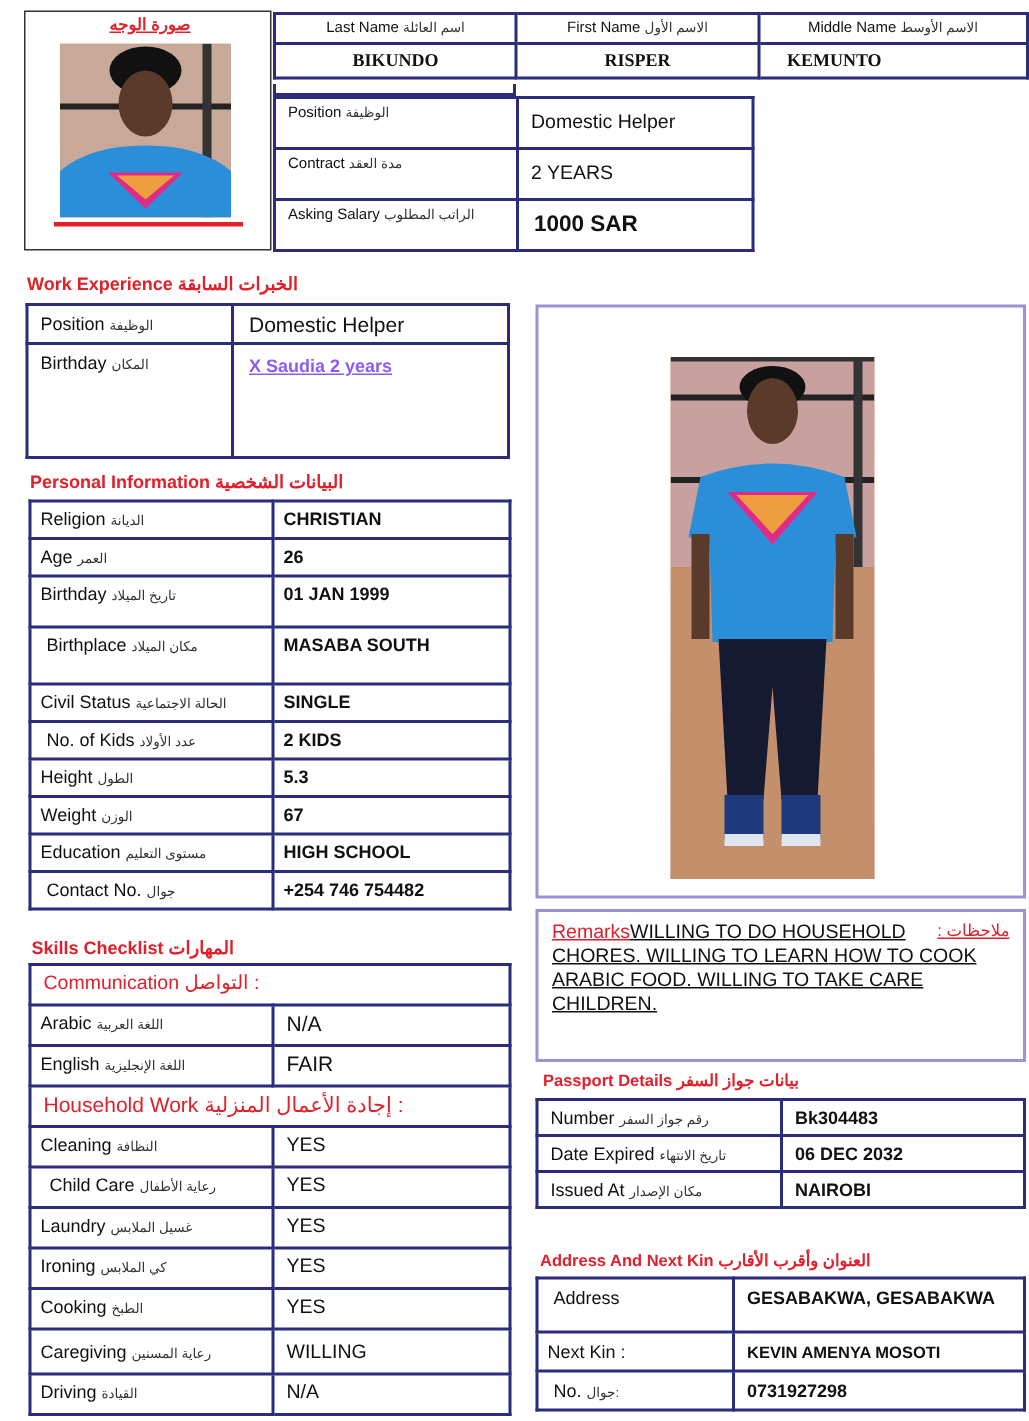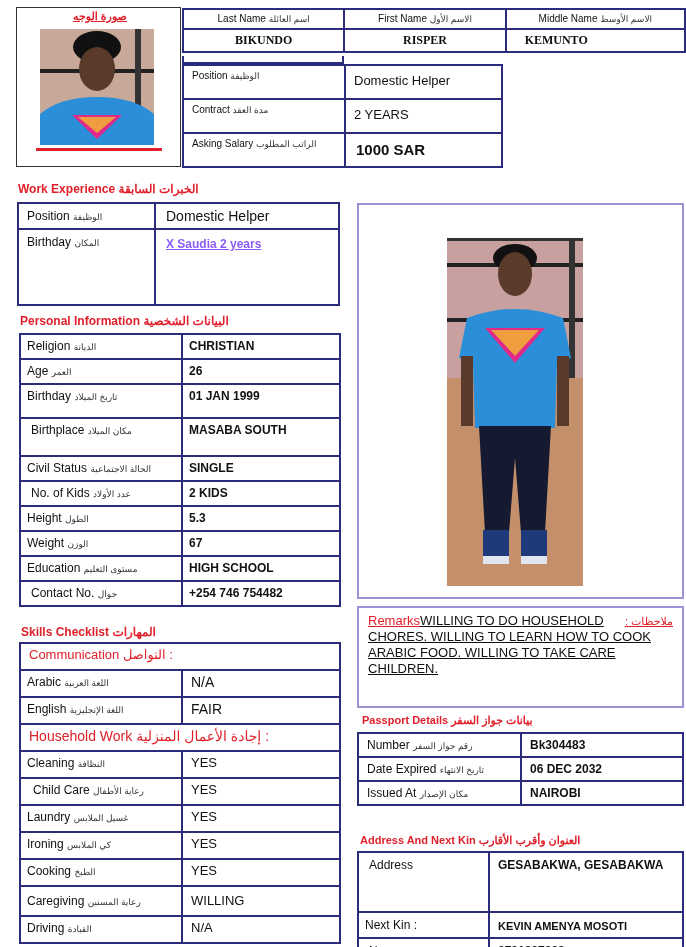--- a/index.html
+++ b/index.html
@@ -276,21 +276,21 @@
   <tr style="height:24px">
         <td class="l"><span>Issued At</span> <span class="ar">مكان الإصدار</span></td>
         <td class="v">NAIROBI</td>
       </tr>
 </tbody>
   </table>
 
 <div id="ad-title" class="sec"><span>Address And Next Kin</span> <span>العنوان وأقرب الأقارب</span></div>
 <table id="ad">
   <tbody>
-      <tr style="height:60px">
+      <tr style="height:36px">
         <td class="l"><span>Address</span></td>
         <td class="v">GESABAKWA, GESABAKWA</td>
       </tr>
   <tr style="height:26px">
         <td class="l" style="padding-left:6px"><span>Next Kin :</span></td>
         <td class="v" style="font-size:11px;padding-top:7px">KEVIN AMENYA MOSOTI</td>
       </tr>
   <tr style="height:23px">
         <td class="l"><span>No.</span> <span class="ar">جوال:</span></td>
         <td class="v">0731927298</td>

